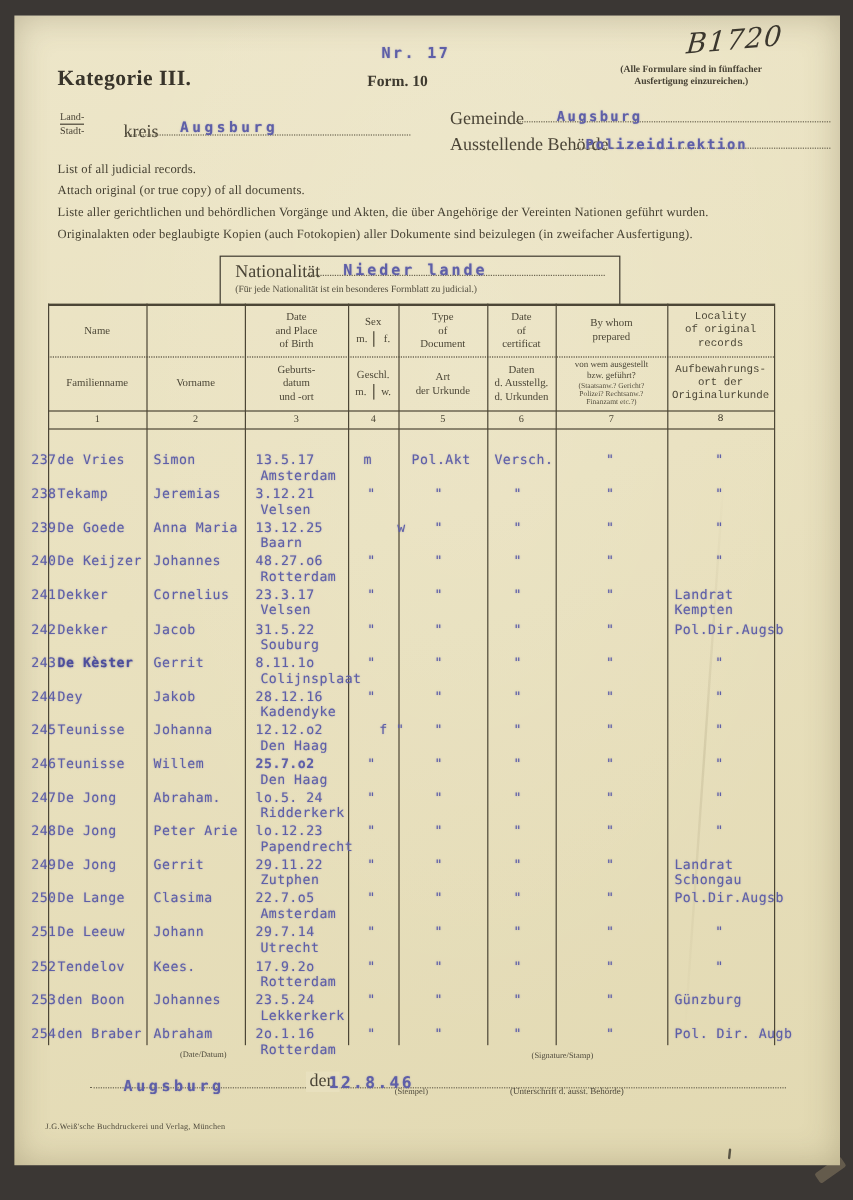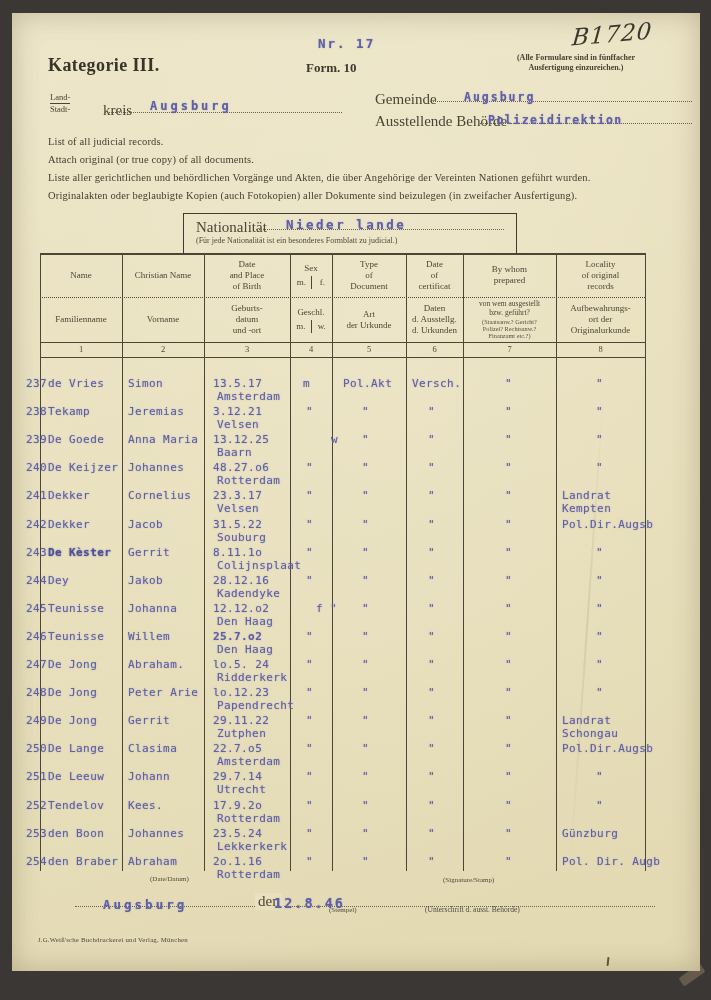--- a/index.html
+++ b/index.html
@@ -38,21 +38,21 @@
   
   .table-area{position:absolute;left:28px;top:240px;width:605px;height:622px;}
   .tline{position:absolute;left:0;width:605px;height:0;border-top:1px solid #4c4636;}
   .vline{position:absolute;top:0;width:1px;background:#4c4636;}
   .hrow{position:absolute;left:0;width:605px;}
   .hc{position:absolute;display:flex;flex-direction:column;align-items:center;
       justify-content:center;text-align:center;font-size:9px;line-height:11px;
       color:#4c4737;height:100%;}
   .c0{left:0;width:82px;} .c1{left:82px;width:82px;} .c2{left:164px;width:86px;}
   .c3{left:250px;width:42px;} .c4{left:292px;width:74px;} .c5{left:366px;width:57px;}
-  .c6{left:423px;width:93px;} .c7{left:516px;width:89px;}
+  .c6{left:423px;width:93px;} .c7{left:516px;width:89px;font-family:Liberation Mono, monospace;}
   .mf{display:flex;width:100%;justify-content:space-around;margin-top:3px;position:relative;}
   .mfdiv{position:absolute;left:50%;top:-1px;height:13px;width:1px;background:#4c4636;}
   .bywhom-note{font-size:6.3px;line-height:7px;margin-top:1px;color:#565040;}
   .numcell{font-size:8.5px;}
   .trow{position:absolute;left:0;width:605px;height:28px;}
   
   .cap{font-size:7px;color:#4f4a3c;}
   .printer{font-size:6.8px;color:#4f4a3c;letter-spacing:.2px;}
   .ink-mark{position:absolute;width:2px;height:9px;background:#3a362c;transform:rotate(6deg);
       border-radius:1px;opacity:.8;}
@@ -103,21 +103,20 @@
     </div>
 
     <div class="table-area">
       <div class="tline" style="top:0;border-top-width:2px;"></div>
       <div class="tline" style="top:44px;border-top-style:dotted;"></div>
       <div class="tline" style="top:89px;"></div>
       <div class="tline" style="top:104px;border-top-width:1.5px;"></div>
 
       <div class="hrow" style="top:0;height:44px;">
         <div class="hc c0 pre">Name</div>
-        <div class="hc c1 pre">Christian Name</div>
         <div class="hc c2 pre">Date
 and Place
 of Birth</div>
         <div class="hc c3">
           <div>Sex</div>
           <div class="mf">
             <span>m.</span>
             <span class="mfdiv"></span>
             <span>f.</span>
           </div>

